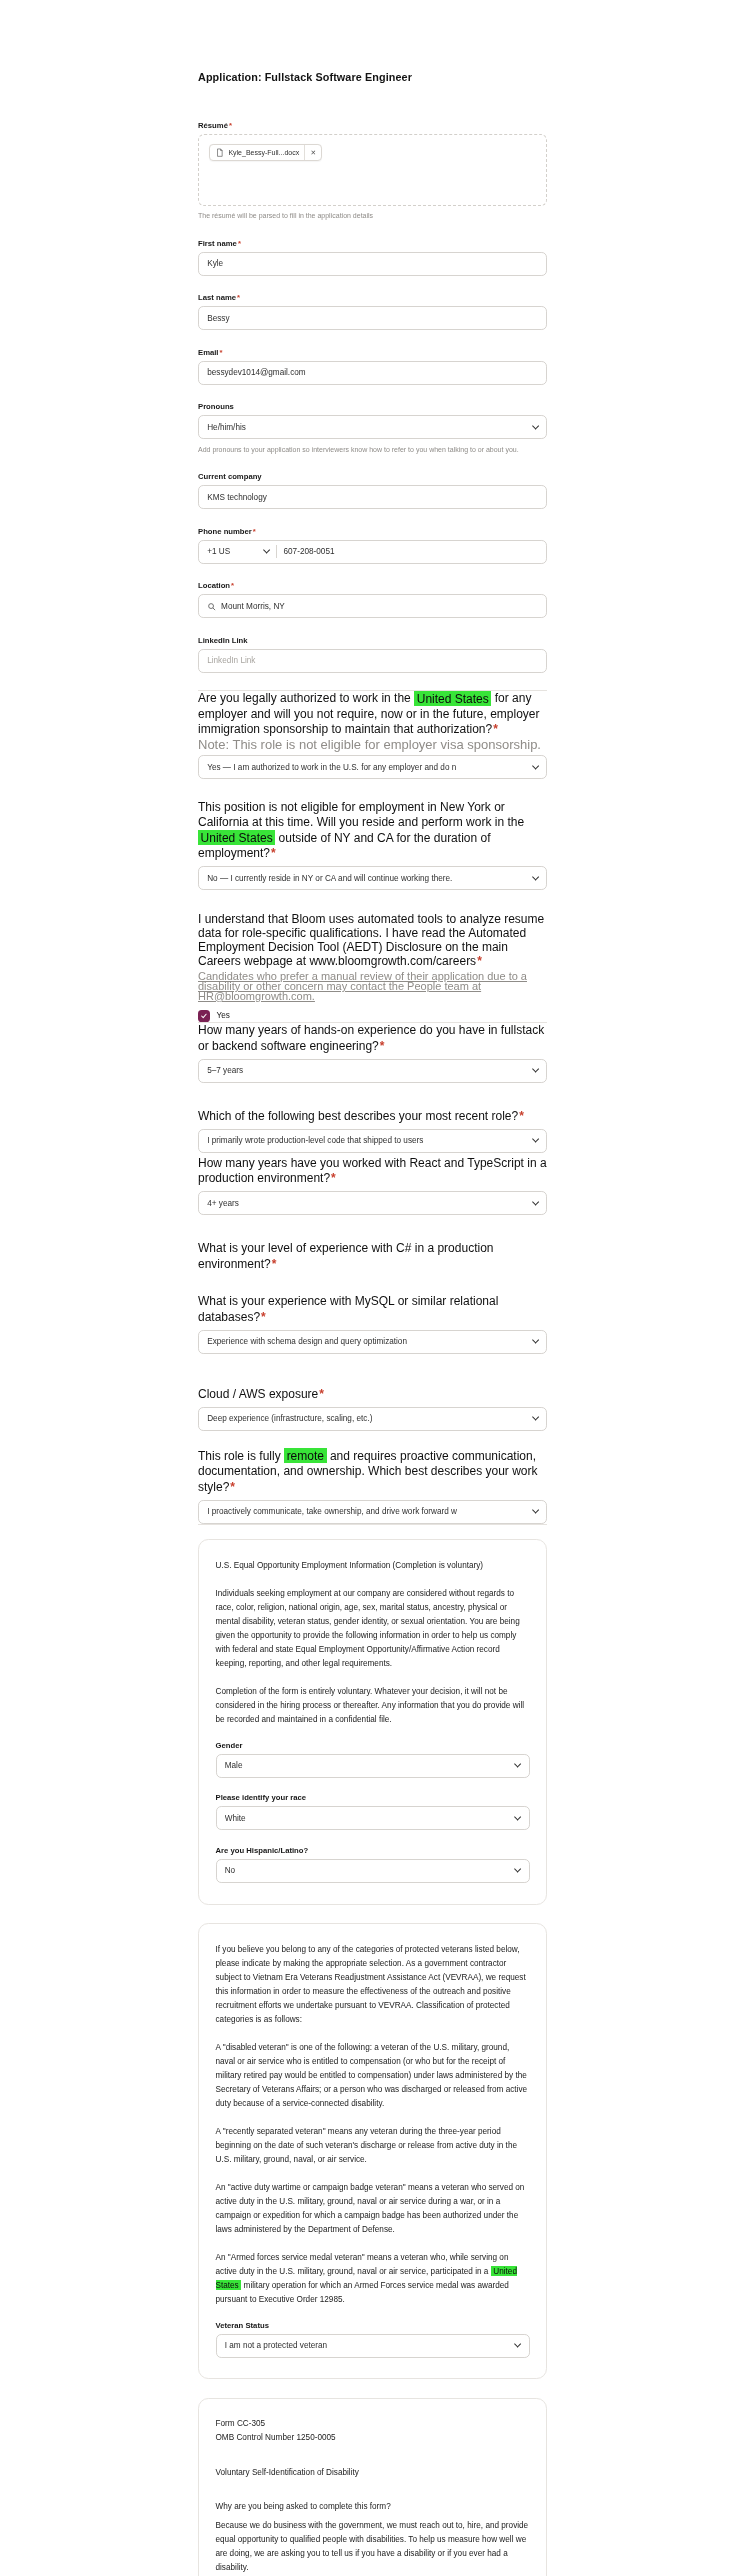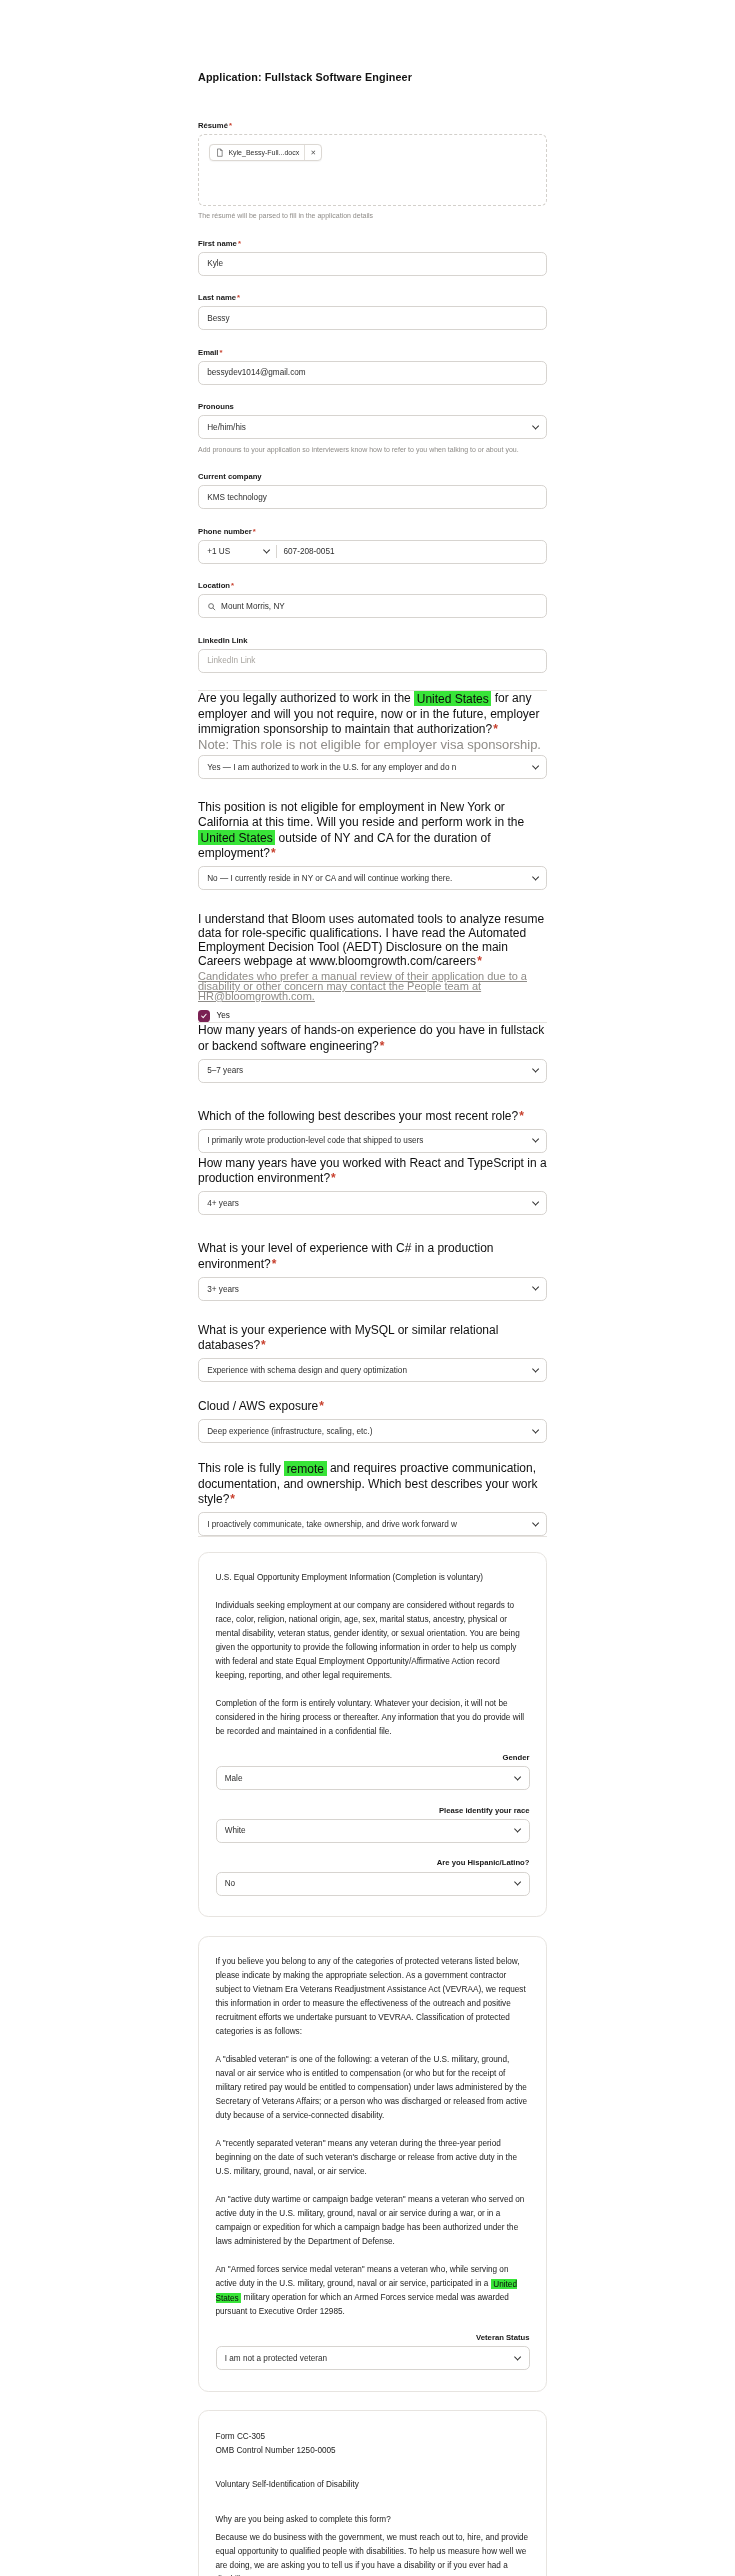--- a/index.html
+++ b/index.html
@@ -50,21 +50,21 @@
   .qnote { font-size:13px; color:#8f8c88; margin-top:2.6px; line-height:10.3px; }
   .qsel { margin-top:4.6px;justify-content:space-between; }
   .hl { background:#38e438; padding:0.5px 2.6px; color:#0a0a0a; }
 
   .cbrow { display:flex; align-items:center; gap:6.2px; margin-top:8.2px; }
   .cbox { width:12.4px; height:12.4px; border-radius:3.6px; background:#7a2153; display:flex; align-items:center; justify-content:center; flex:0 0 auto; cursor:pointer; }
   .cblabel { font-size:8.2px; color:#161616; }
 
   .card { border:0.5px solid #e7e4e0; border-radius:10.3px; padding:18.5px 16.5px 20.6px 16.5px; margin-top:14.4px; }
   .card p { font-size:8.2px; line-height:14px; color:#1b1b1b; margin:0 0 14px 0; }
-  .card .flabel { margin-top:1px;text-align:right; }
+  .card .flabel { margin-top:1px; }
   .card .fblock { margin-bottom:15.5px; }
 </style>
 </head>
 <body>
 
 <div class="col">
 
   <h1 class="page-title">Application: Fullstack Software Engineer</h1>
 
   <div class="fblock">
@@ -197,35 +197,31 @@
   <div style="margin-top:3px;">
     <div class="q req"><span>How many years have you worked with React and TypeScript in a production environment?</span></div>
     <div class="selbox qsel">
       <span class="selval">4+ years</span>
       <span class="chev"></span>
     </div>
   </div>
 
   <div style="margin-top:26px;">
     <div class="q req"><span>What is your level of experience with C# in a production environment?</span></div>
-    <div class="selbox qsel">
-      <span class="selval">3+ years</span>
-      <span class="chev"></span>
-    </div>
   </div>
 
   <div style="margin-top:21.6px;">
     <div class="q req"><span>What is your experience with MySQL or similar relational databases?</span></div>
     <div class="selbox qsel">
       <span class="selval">Experience with schema design and query optimization</span>
       <span class="chev"></span>
     </div>
   </div>
 
-  <div style="margin-top:17px;">
+  <div style="margin-top:33px;">
     <div class="q req"><span>Cloud / AWS exposure</span></div>
     <div class="selbox qsel">
       <span class="selval">Deep experience (infrastructure, scaling, etc.)</span>
       <span class="chev"></span>
     </div>
   </div>
 
   <div style="margin-top:18px;">
     <div class="q req"><span>This role is fully </span><span class="hl">remote</span><span> and requires proactive communication, documentation, and ownership. Which best describes your work style?</span></div>
     <div class="selbox qsel">

